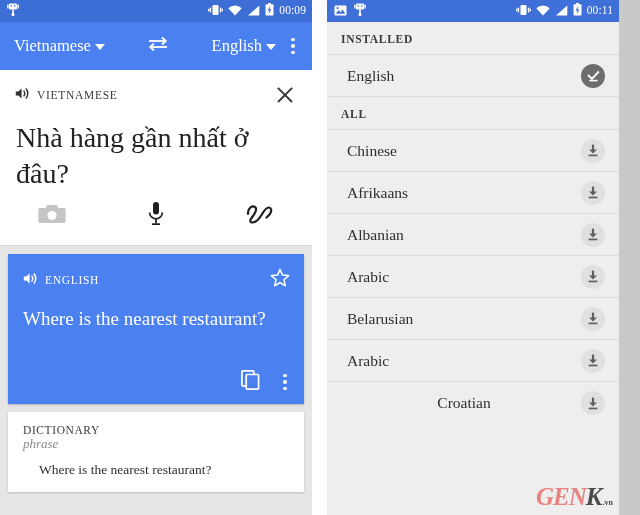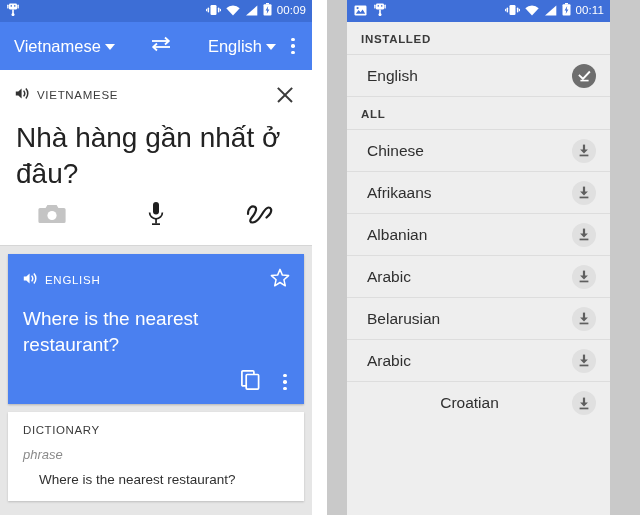--- a/index.html
+++ b/index.html
@@ -12,30 +12,31 @@
     height: 515px;
     font-family: "Liberation Sans", sans-serif;
     overflow: hidden;
     -webkit-font-smoothing: antialiased;
   }
   .screens {
     display: flex;
     width: 640px;
     height: 515px;
     background: #c9c9c9;
+    font-family: Liberation Serif, serif;
   }
   .phone {
     position: relative;
     height: 515px;
     overflow: hidden;
     background: #eeeeee;
   }
   .phone-left { width: 312px; }
   .gap { width: 15px; background: #ffffff; height: 515px; }
-  .phone-right { width: 263px; margin-left: 20px; }
+  .phone-right { width: 292px; }
 
   
   .statusbar {
     height: 22px;
     background: #3d6ed6;
     display: flex;
     align-items: center;
     padding: 0 6px 0 7px;
     box-sizing: border-box;
     color: #ffffff;
@@ -192,21 +193,20 @@
   }
   .dict-title {
     font-size: 11.5px;
     letter-spacing: 0.6px;
     color: #3a3a3a;
   }
   .dict-pos {
     font-size: 13px;
     font-style: italic;
     color: #8a8a8a;
-    margin-top: 11px;
   }
   .dict-entry {
     font-size: 13.5px;
     color: #303030;
     margin-top: 10px;
     padding-left: 16px;
   }
 
   
   .appbar-right {
@@ -590,14 +590,19 @@
         <span class="badge badge-download">
           <svg width="14" height="15" viewBox="0 0 14 15">
             <rect x="5.9" y="1.6" width="2.2" height="6" fill="#5f5f5f"></rect>
             <path d="M3.1 6.6 L7 10.4 L10.9 6.6 Z" fill="#5f5f5f"></path>
             <rect x="2.6" y="11.6" width="8.8" height="1.7" fill="#5f5f5f"></rect>
           </svg>
         </span>
       </div>
     </div>
 
+    <div class="watermark">
+      <span class="wm-text wm-gen">GEN</span>
+      <span class="wm-text wm-k">K</span>
+      <span class="wm-vn">.vn</span>
+    </div>
   </div>
 </div>
 
 </body></html>

